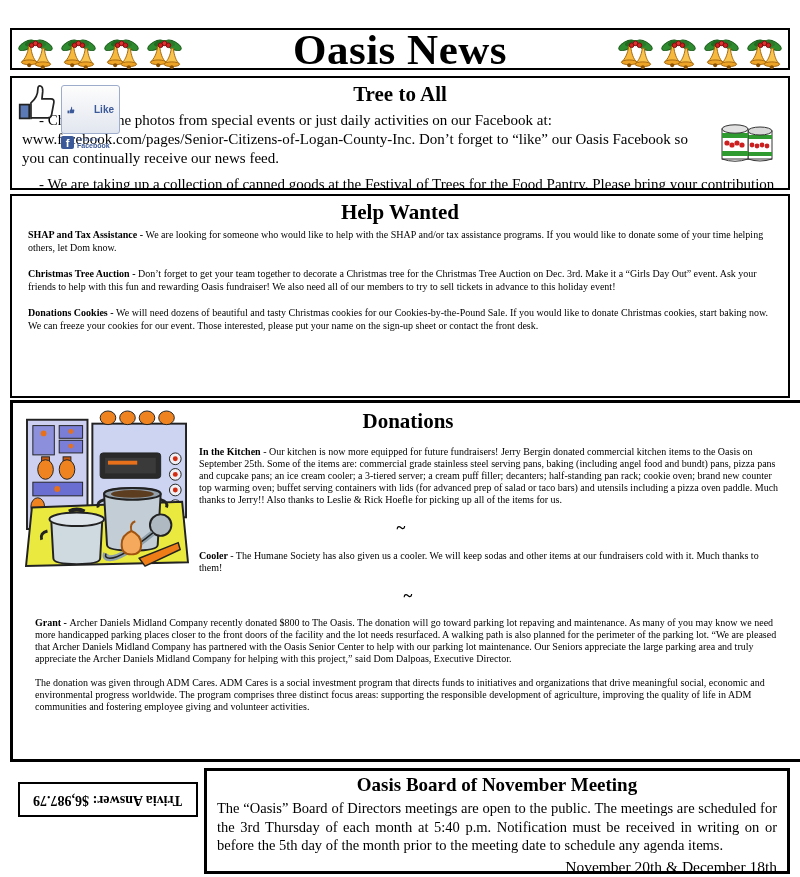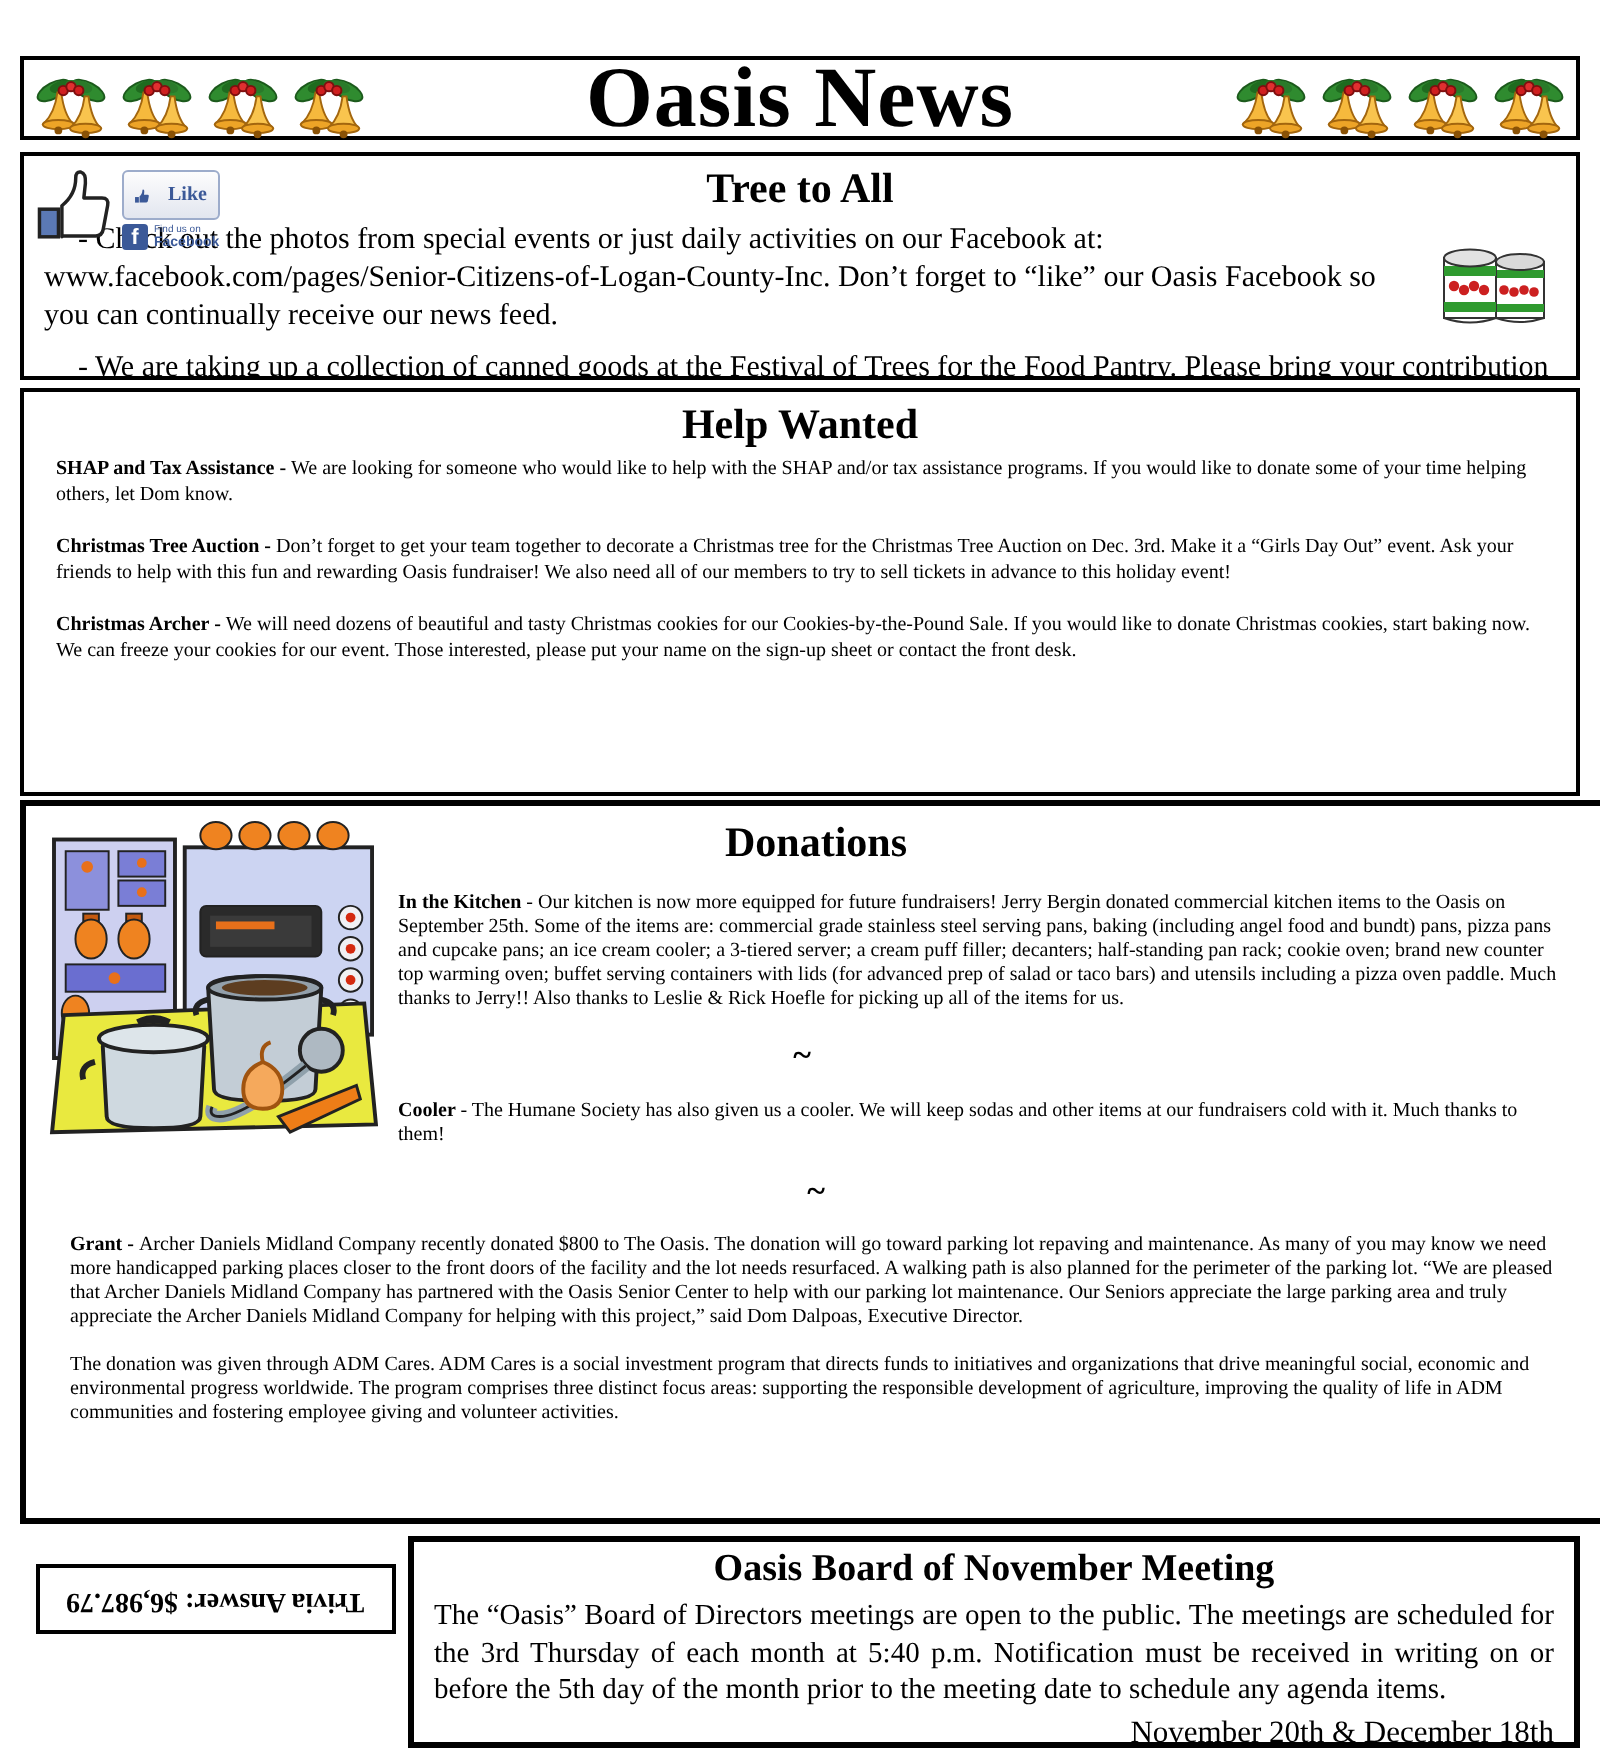--- a/index.html
+++ b/index.html
@@ -10,23 +10,23 @@
   .header-box{left:10px;top:28px;width:780px;height:42px;border-width:2px;
       display:flex;align-items:center;justify-content:space-between;padding:0 6px;}
   .bells-group{display:flex;gap:8px;}
   .bells-group svg{width:35px;height:40px;transform:translateY(6px);}
   .main-title{flex:1;text-align:center;font-size:43px;font-weight:bold;letter-spacing:.5px;}
   
   .note-box{left:10px;top:76px;width:780px;height:114px;padding:2px 10px;overflow:hidden;}
   .section-title{text-align:center;font-size:21px;font-weight:bold;margin:2px 0 4px;}
   .fb-widget{position:absolute;left:6px;top:3px;display:flex;align-items:flex-start;gap:5px;}
   .fb-col{display:flex;flex-direction:column;gap:2px;margin-top:4px;}
-  .like-btn{display:inline-flex;align-items:center;gap:9px;border:1px solid #9daccb;border-radius:3px;
-      background:linear-gradient(#fdfdfd,#e2e6ef);padding:4px 5px;height:15px;
-      font-family:Liberation Serif, serif;font-size:10px;color:#3b5998;font-weight:bold;}
+  .like-btn{display:inline-flex;align-items:center;gap:19px;border:1px solid #9daccb;border-radius:3px;
+      background:linear-gradient(#fdfdfd,#e2e6ef);padding:16px 5px;height:15px;
+      font-family:Liberation Sans, sans-serif;font-size:10px;color:#3b5998;font-weight:bold;}
   .fb-badge{display:flex;align-items:center;gap:3px;}
   .fb-f{width:13px;height:13px;background:#3b5998;color:#fff;border-radius:2px;
       font-family:"Liberation Sans",sans-serif;font-weight:bold;font-size:11px;
       display:flex;align-items:flex-end;justify-content:center;line-height:12px;}
   .fb-badge-text{display:flex;flex-direction:column;font-family:"Liberation Sans",sans-serif;color:#3b5998;}
   .fb-badge-text .l1{font-size:5px;}
   .fb-badge-text .l2{font-size:7px;font-weight:bold;}
   .cans{float:right;width:60px;height:46px;margin:8px 0 2px 8px;}
   p.body-text{font-size:15px;line-height:1.27;margin:3px 0 7px;text-indent:17px;}
   
@@ -232,21 +232,21 @@
       </g>
   </svg>
   <p class="body-text">- Check out the photos from special events or just daily activities on our Facebook at:  www.facebook.com/pages/Senior-Citizens-of-Logan-County-Inc.    Don’t forget to “like” our Oasis Facebook so you can continually receive our news feed.</p>
   <p class="body-text">- We are taking up a collection of canned goods at the Festival of Trees for the Food Pantry.  Please bring your contribution any of the four nights</p>
 </div>
 
 <div class="box help-box">
   <div class="section-title">Help Wanted</div>
   <p><b class="lead">SHAP and Tax Assistance - </b><span>We are looking for someone who would like to help with the SHAP and/or  tax assistance programs.  If you would like to donate some of your time helping others, let Dom know.</span></p>
   <p><b class="lead">Christmas Tree Auction - </b><span>Don’t forget to get your team together to decorate a Christmas tree for the Christmas Tree Auction on Dec. 3rd.  Make it a “Girls Day Out” event.  Ask your friends to help with this fun and rewarding Oasis fundraiser!   We also need all of our members to try to sell tickets in advance to this holiday event!</span></p>
-  <p><b class="lead">Christmas Archer - </b><span>We will need dozens of beautiful and tasty Christmas cookies for our Cookies-by-the-Pound Sale.  If you would like to donate Christmas cookies, start baking now.  We can freeze your cookies for our event.  Those interested, please put your name on the sign-up sheet or contact the front desk.</span></p>
+  <p><b class="lead">Donations Cookies - </b><span>We will need dozens of beautiful and tasty Christmas cookies for our Cookies-by-the-Pound Sale.  If you would like to donate Christmas cookies, start baking now.  We can freeze your cookies for our event.  Those interested, please put your name on the sign-up sheet or contact the front desk.</span></p>
 </div>
 
 <div class="box don-box">
   <div class="section-title">Donations</div>
   <svg class="kitchen-float" viewBox="0 0 170 164">
     <rect x="3" y="10" width="62" height="112" fill="#cdd0f0" stroke="#222" stroke-width="2"></rect>
     <rect x="9" y="16" width="22" height="30" fill="#8c90dc" stroke="#222"></rect>
       <circle cx="20" cy="24" r="3" fill="#e8701a"></circle>
     <rect x="36" y="16" width="24" height="13" fill="#7a7ed6" stroke="#222"></rect>
       <circle cx="48" cy="22" r="2.5" fill="#e8701a"></circle>

